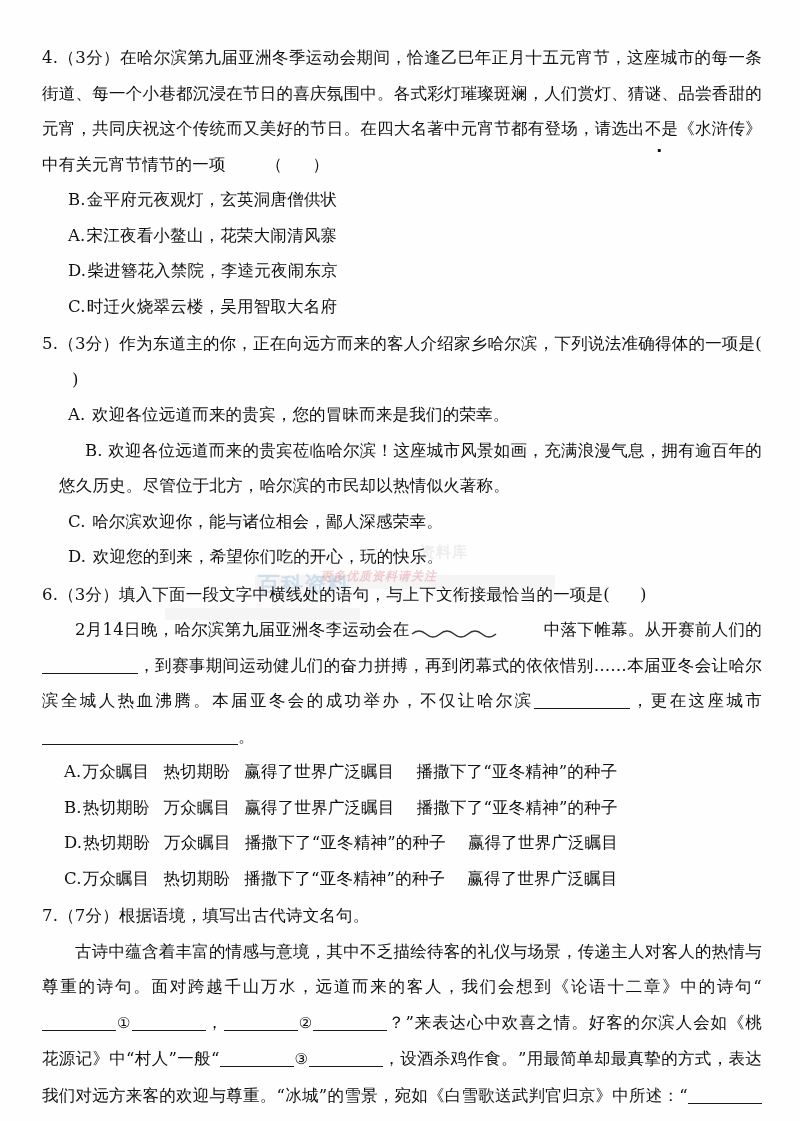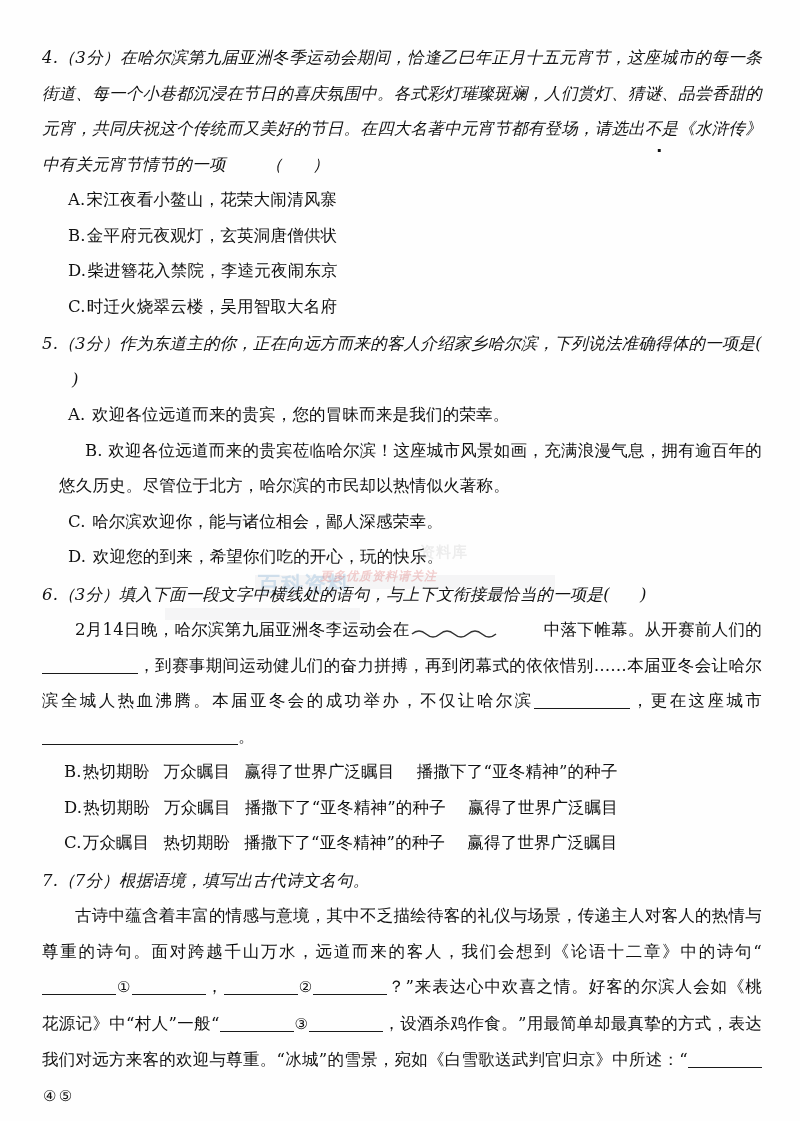--- a/index.html
+++ b/index.html
@@ -67,21 +67,21 @@
   .qblock { margin: 0 0 2px 0; }
 
   .para {
     font-size: 16.5px;
     line-height: 35.5px;
     text-align: justify;
     text-justify: inter-ideograph;
     margin: 0;
     letter-spacing: 0.2px;
   }
-  .para.stem { text-indent: 0; font-style: italic; }
+  .para.stem { text-indent: 0; }
 
   .opt {
     font-size: 16.5px;
     line-height: 35.5px;
     margin: 0;
     padding-left: 26px;
     white-space: nowrap;
     letter-spacing: 0.2px;
   }
   .opt .lab { margin-right: 1px; }
@@ -152,22 +152,22 @@
     <div class="wm wm-blue" style="left:258px; top:570px;">百科资料</div>
     <div class="wm wm-red" style="left:320px; top:568px;">更多优质资料请关注</div>
     <div class="wm wm-grey" style="left:420px; top:543px;">资料库</div>
   </div>
 
   <div id="content">
 
     <div class="qblock">
       <p class="para stem"><span class="num">4.</span><span class="num">（3分）</span><span>在哈尔滨第九届亚洲冬季运动会期间，恰逢乙巳年正月十五元宵节，这座城市</span><span>的每一条街道、每一个小巷都沉浸在节日的喜庆氛围中。各式彩灯璀璨斑斓，人们赏灯、</span><span>猜谜、品尝香甜的元宵，共同庆祝这个传统而又美好的节日。在四大名著中元宵节都有</span><span>登场，请选出</span><span class="dotted">不是</span><span>《水浒传》中有关元宵节情节的一项</span><span class="sp-lg"></span><span>（</span><span class="paren-gap"></span><span>）</span></p>
 
+      <p class="opt"><span class="lab">B.</span><span>金平府元夜观灯，玄英洞唐僧供状</span></p>
       <p class="opt"><span class="lab">A.</span><span>宋江夜看小鳌山，花荣大闹清风寨</span></p>
-      <p class="opt"><span class="lab">B.</span><span>金平府元夜观灯，玄英洞唐僧供状</span></p>
       <p class="opt"><span class="lab">D.</span><span>柴进簪花入禁院，李逵元夜闹东京</span></p>
       <p class="opt"><span class="lab">C.</span><span>时迁火烧翠云楼，吴用智取大名府</span></p>
     </div>
 
     <div class="qblock">
       <p class="para stem"><span class="num">5.</span><span class="num">（3分）</span><span>作为东道主的你，正在向远方而来的客人介绍家乡哈尔滨，下列说法准确得体</span><span>的一项是(</span><span class="paren-gap"></span><span>)</span></p>
 
       <p class="opt"><span class="lab">A.</span>&nbsp;<span>欢迎各位远道而来的贵宾，您的冒昧而来是我们的荣幸。</span></p>
 
       <p class="para" style="text-indent:26px;margin-left:17px;"><span class="lab">B.</span>&nbsp;<span>欢迎各位远道而来的贵宾莅临哈尔滨！这座城市风景如画，充满浪漫气息，拥有</span><span>逾百年的悠久历史。尽管位于北方，哈尔滨的市民却以热情似火著称。</span></p>
@@ -177,20 +177,21 @@
       <p class="opt"><span class="lab">D.</span>&nbsp;<span>欢迎您的到来，希望你们吃的开心，玩的快乐。</span></p>
     </div>
 
     <div class="qblock">
       <p class="para stem"><span class="num">6.</span><span class="num">（3分）</span><span>填入下面一段文字中横线处的语句，与上下文衔接最恰当的一项是(</span><span class="paren-gap"></span><span>)</span></p>
 
       <p class="para"><span style="display:inline-block;width:2em;"></span><span>2月14日晚，哈尔滨第九届亚洲冬李运动会在</span><span class="wavyblank"><svg width="120" height="10" viewBox="0 0 120 10">
               <path d="M2 6 q7 -6 14 0 t14 0 t14 0 t14 0 t14 0 t14 0" fill="none" stroke="#333" stroke-width="1.5"></path>
             </svg></span><span class="gap-s"></span><span>中落下帷幕。从开赛前人</span><span>们的</span><span class="blank b-md"></span><span>，到赛事期间运动健儿们的奋力拼搏，再到闭幕式的依依惜别……本届</span><span>亚冬会让哈尔滨全城人热血沸腾。本届亚冬会的成功举办，不仅让哈尔滨</span><span class="blank b-md"></span><span>，</span><span>更在这座城市</span><span class="blank b-wide"></span><span>。</span></p>
 
+      <p class="opt opt-6"><span class="lab">A.</span><span class="seg">万众瞩目</span><span class="gap-s"></span><span class="seg">热切期盼</span><span class="gap-s"></span><span class="seg">赢得了世界广泛瞩目</span><span class="gap-m"></span><span class="seg">播撒下了“亚冬精神”的种子</span></p>
 
       <p class="opt opt-6"><span class="lab">B.</span><span class="seg">热切期盼</span><span class="gap-s"></span><span class="seg">万众瞩目</span><span class="gap-s"></span><span class="seg">赢得了世界广泛瞩目</span><span class="gap-m"></span><span class="seg">播撒下了“亚冬精神”的种子</span></p>
 
       <p class="opt opt-6"><span class="lab">D.</span><span class="seg">热切期盼</span><span class="gap-s"></span><span class="seg">万众瞩目</span><span class="gap-s"></span><span class="seg">播撒下了“亚冬精神”的种子</span><span class="gap-m"></span><span class="seg">赢得了世界广泛瞩目</span></p>
 
       <p class="opt opt-6"><span class="lab">C.</span><span class="seg">万众瞩目</span><span class="gap-s"></span><span class="seg">热切期盼</span><span class="gap-s"></span><span class="seg">播撒下了“亚冬精神”的种子</span><span class="gap-m"></span><span class="seg">赢得了世界广泛瞩目</span></p>
     </div>
 
     <div class="qblock">
       <p class="para stem"><span class="num">7.</span><span class="num">（7分）</span><span>根据语境，填写出古代诗文名句。</span></p>

